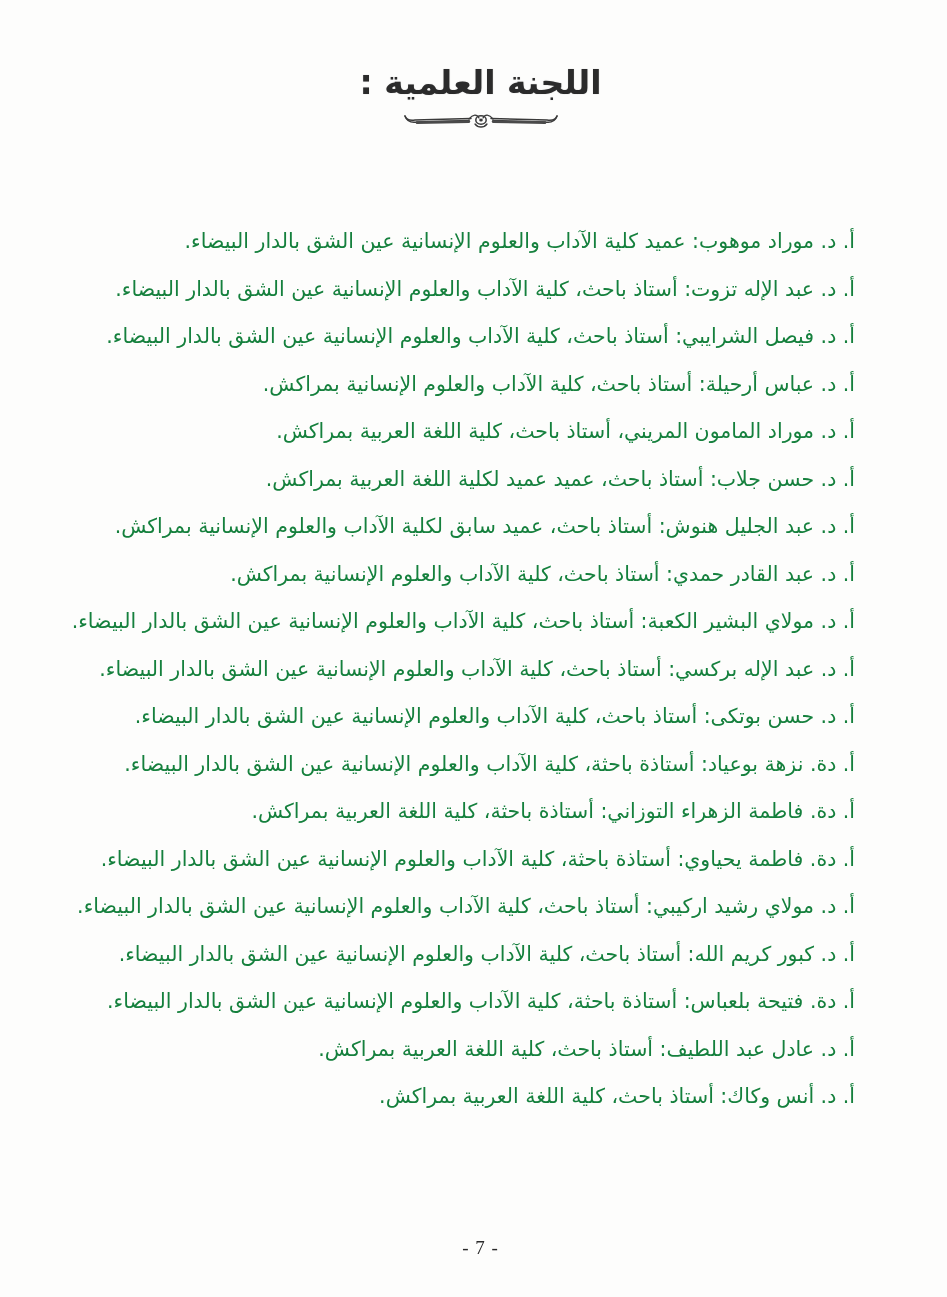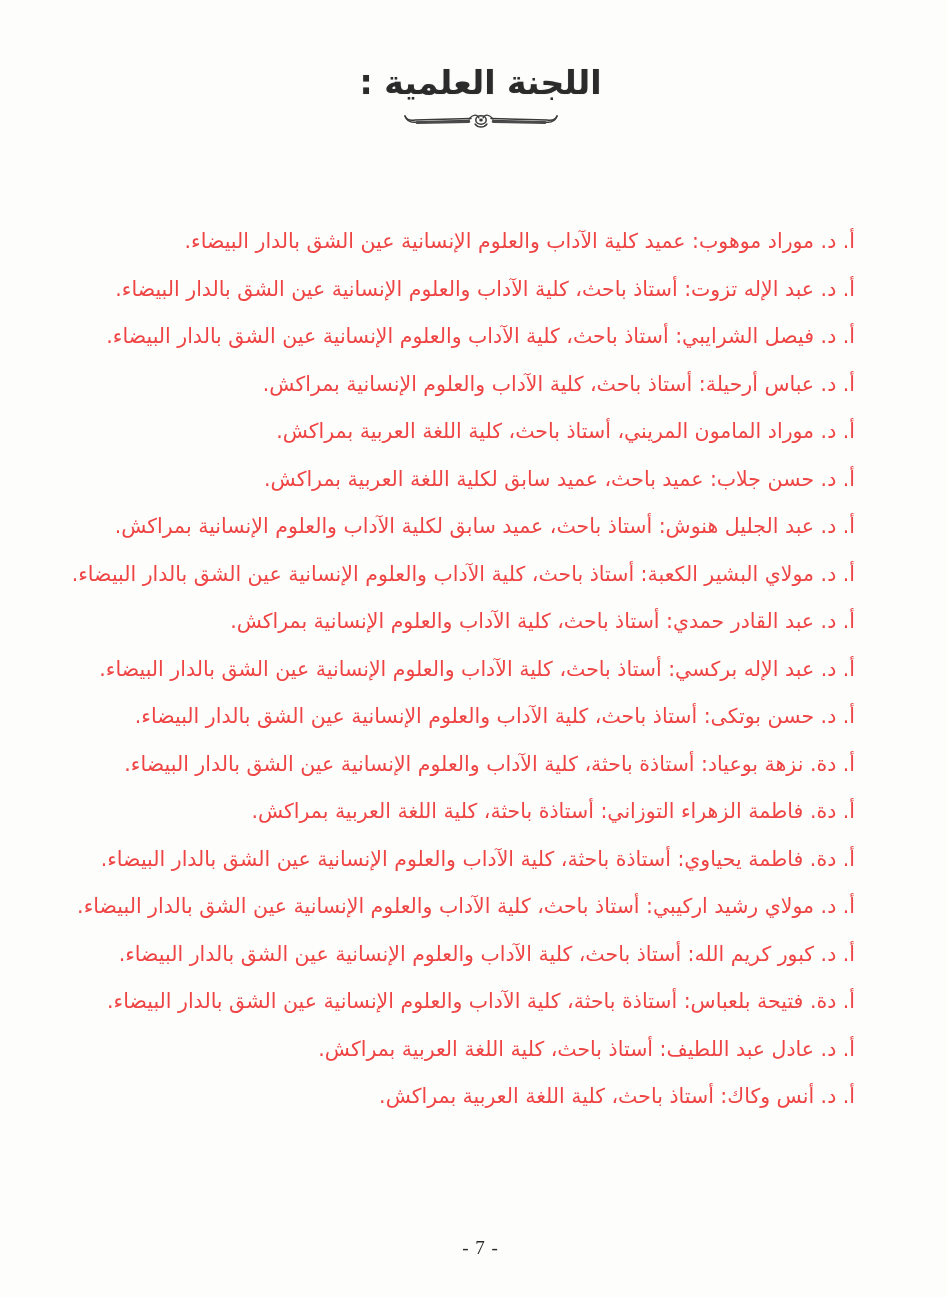--- a/index.html
+++ b/index.html
@@ -61,21 +61,21 @@
     left: 92px;
     direction: rtl;
     text-align: right;
     unicode-bidi: isolate;
   }
 
   .member-line {
     font-family: "DejaVu Sans", "Liberation Sans", sans-serif;
     font-size: 20.5px;
     line-height: 47.5px;
-    color: #ef4444;
+    color: #15803d;
     white-space: nowrap;
     direction: rtl;
     unicode-bidi: isolate;
     text-align: right;
     overflow: visible;
   }
 
   
   .page-footer {
     position: absolute;
@@ -118,24 +118,24 @@
       <path d="M78 17 C81 21, 87 21, 90 17" fill="none" stroke="#3a3a3a" stroke-width="1.3" stroke-linecap="round"></path>
     </svg>
   </div>
 
   <div class="member-list">
     <div class="member-line">أ. د. موراد موهوب: عميد كلية الآداب والعلوم الإنسانية عين الشق بالدار البيضاء.</div>
     <div class="member-line">أ. د. عبد الإله تزوت: أستاذ باحث، كلية الآداب والعلوم الإنسانية عين الشق بالدار البيضاء.</div>
     <div class="member-line">أ. د. فيصل الشرايبي: أستاذ باحث، كلية الآداب والعلوم الإنسانية عين الشق بالدار البيضاء.</div>
     <div class="member-line">أ. د. عباس أرحيلة: أستاذ باحث، كلية الآداب والعلوم الإنسانية بمراكش.</div>
     <div class="member-line">أ. د. موراد المامون المريني، أستاذ باحث، كلية اللغة العربية بمراكش.</div>
-    <div class="member-line">أ. د. حسن جلاب: عميد باحث، عميد سابق لكلية اللغة العربية بمراكش.</div>
+    <div class="member-line">أ. د. حسن جلاب: أستاذ باحث، عميد عميد لكلية اللغة العربية بمراكش.</div>
     <div class="member-line">أ. د. عبد الجليل هنوش: أستاذ باحث، عميد سابق لكلية الآداب والعلوم الإنسانية بمراكش.</div>
+    <div class="member-line">أ. د. عبد القادر حمدي: أستاذ باحث، كلية الآداب والعلوم الإنسانية بمراكش.</div>
     <div class="member-line">أ. د. مولاي البشير الكعبة: أستاذ باحث، كلية الآداب والعلوم الإنسانية عين الشق بالدار البيضاء.</div>
-    <div class="member-line">أ. د. عبد القادر حمدي: أستاذ باحث، كلية الآداب والعلوم الإنسانية بمراكش.</div>
     <div class="member-line">أ. د. عبد الإله بركسي: أستاذ باحث، كلية الآداب والعلوم الإنسانية عين الشق بالدار البيضاء.</div>
     <div class="member-line">أ. د. حسن بوتكى: أستاذ باحث، كلية الآداب والعلوم الإنسانية عين الشق بالدار البيضاء.</div>
     <div class="member-line">أ. دة. نزهة بوعياد: أستاذة باحثة، كلية الآداب والعلوم الإنسانية عين الشق بالدار البيضاء.</div>
     <div class="member-line">أ. دة. فاطمة الزهراء التوزاني: أستاذة باحثة، كلية اللغة العربية بمراكش.</div>
     <div class="member-line">أ. دة. فاطمة يحياوي: أستاذة باحثة، كلية الآداب والعلوم الإنسانية عين الشق بالدار البيضاء.</div>
     <div class="member-line">أ. د. مولاي رشيد اركيبي: أستاذ باحث، كلية الآداب والعلوم الإنسانية عين الشق بالدار البيضاء.</div>
     <div class="member-line">أ. د. كبور كريم الله: أستاذ باحث، كلية الآداب والعلوم الإنسانية عين الشق بالدار البيضاء.</div>
     <div class="member-line">أ. دة. فتيحة بلعباس: أستاذة باحثة، كلية الآداب والعلوم الإنسانية عين الشق بالدار البيضاء.</div>
     <div class="member-line">أ. د. عادل عبد اللطيف: أستاذ باحث، كلية اللغة العربية بمراكش.</div>
     <div class="member-line">أ. د. أنس وكاك: أستاذ باحث، كلية اللغة العربية بمراكش.</div>

